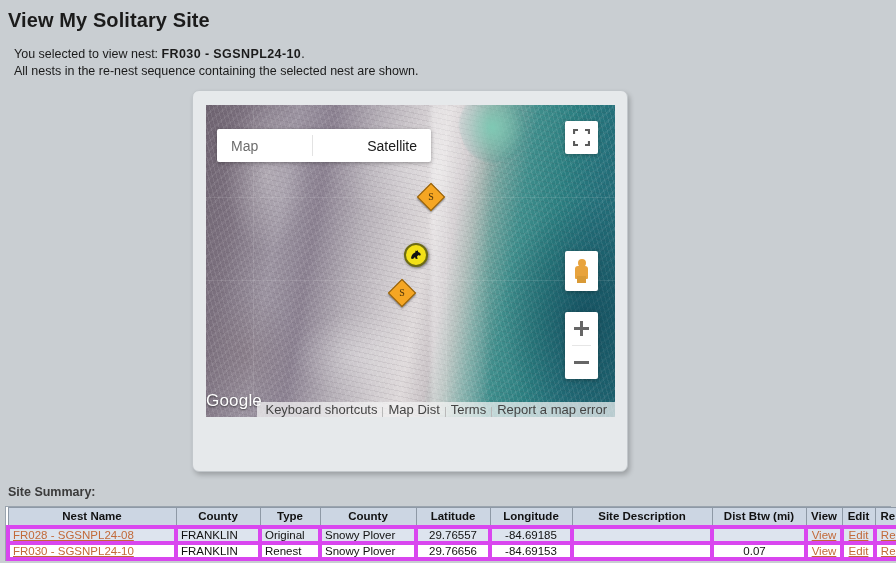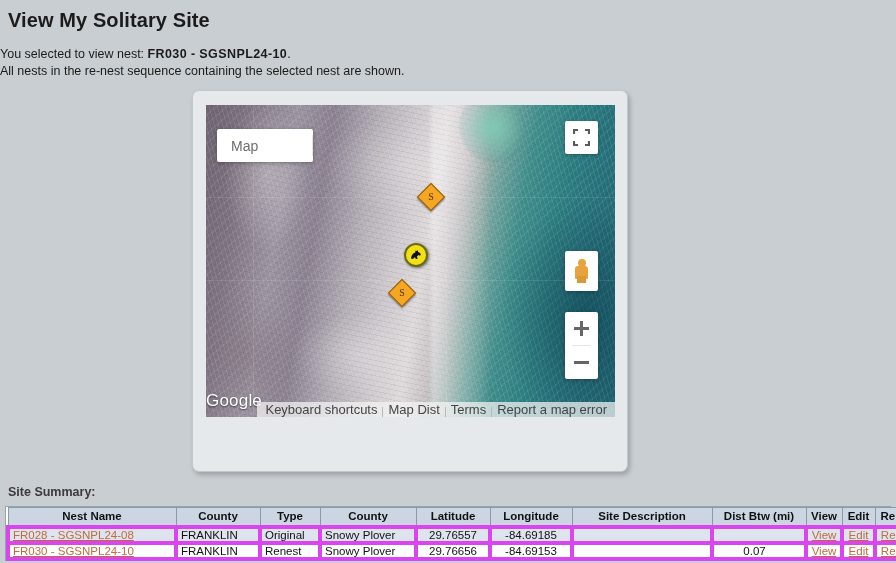--- a/index.html
+++ b/index.html
@@ -16,21 +16,21 @@
 
   
   #page-title {
     font-size: 20px;
     font-weight: bold;
     color: #1b1b1b;
     margin: 9px 0 0 8px;
     letter-spacing: .1px;
   }
   #intro {
-    margin: 14px 0 0 0;
+    margin: 14px 0 0 14px;
     font-size: 12.5px;
     line-height: 17px;
     color: #1b1b1b;
   }
   #intro .nest-id { font-weight: bold; letter-spacing: .4px; }
 
   
   #map-panel {
     position: absolute;
     left: 192px; top: 90px;
@@ -279,20 +279,21 @@
       <div class="sat-darkwater"></div>
       <div class="tile-line v" style="left:47px"></div>
       <div class="tile-line v" style="left:240px"></div>
       <div class="tile-line h" style="top:92px"></div>
       <div class="tile-line h" style="top:175px"></div>
     </div>
 
     <div id="maptype-control">
       <div class="mt-btn">Map</div>
       <div class="mt-sep"></div>
+      <div class="mt-btn active">Satellite</div>
     </div>
 
     <div class="mapctl" id="fullscreen-control">
       <svg width="17" height="17" viewBox="0 0 17 17">
         <path d="M1,5 L1,1 L5,1 M12,1 L16,1 L16,5 M16,12 L16,16 L12,16 M5,16 L1,16 L1,12" fill="none" stroke="#5b5b5b" stroke-width="2.2"></path>
       </svg>
     </div>
 
     <div class="mapctl" id="pegman-control">
       <div class="pegman">

